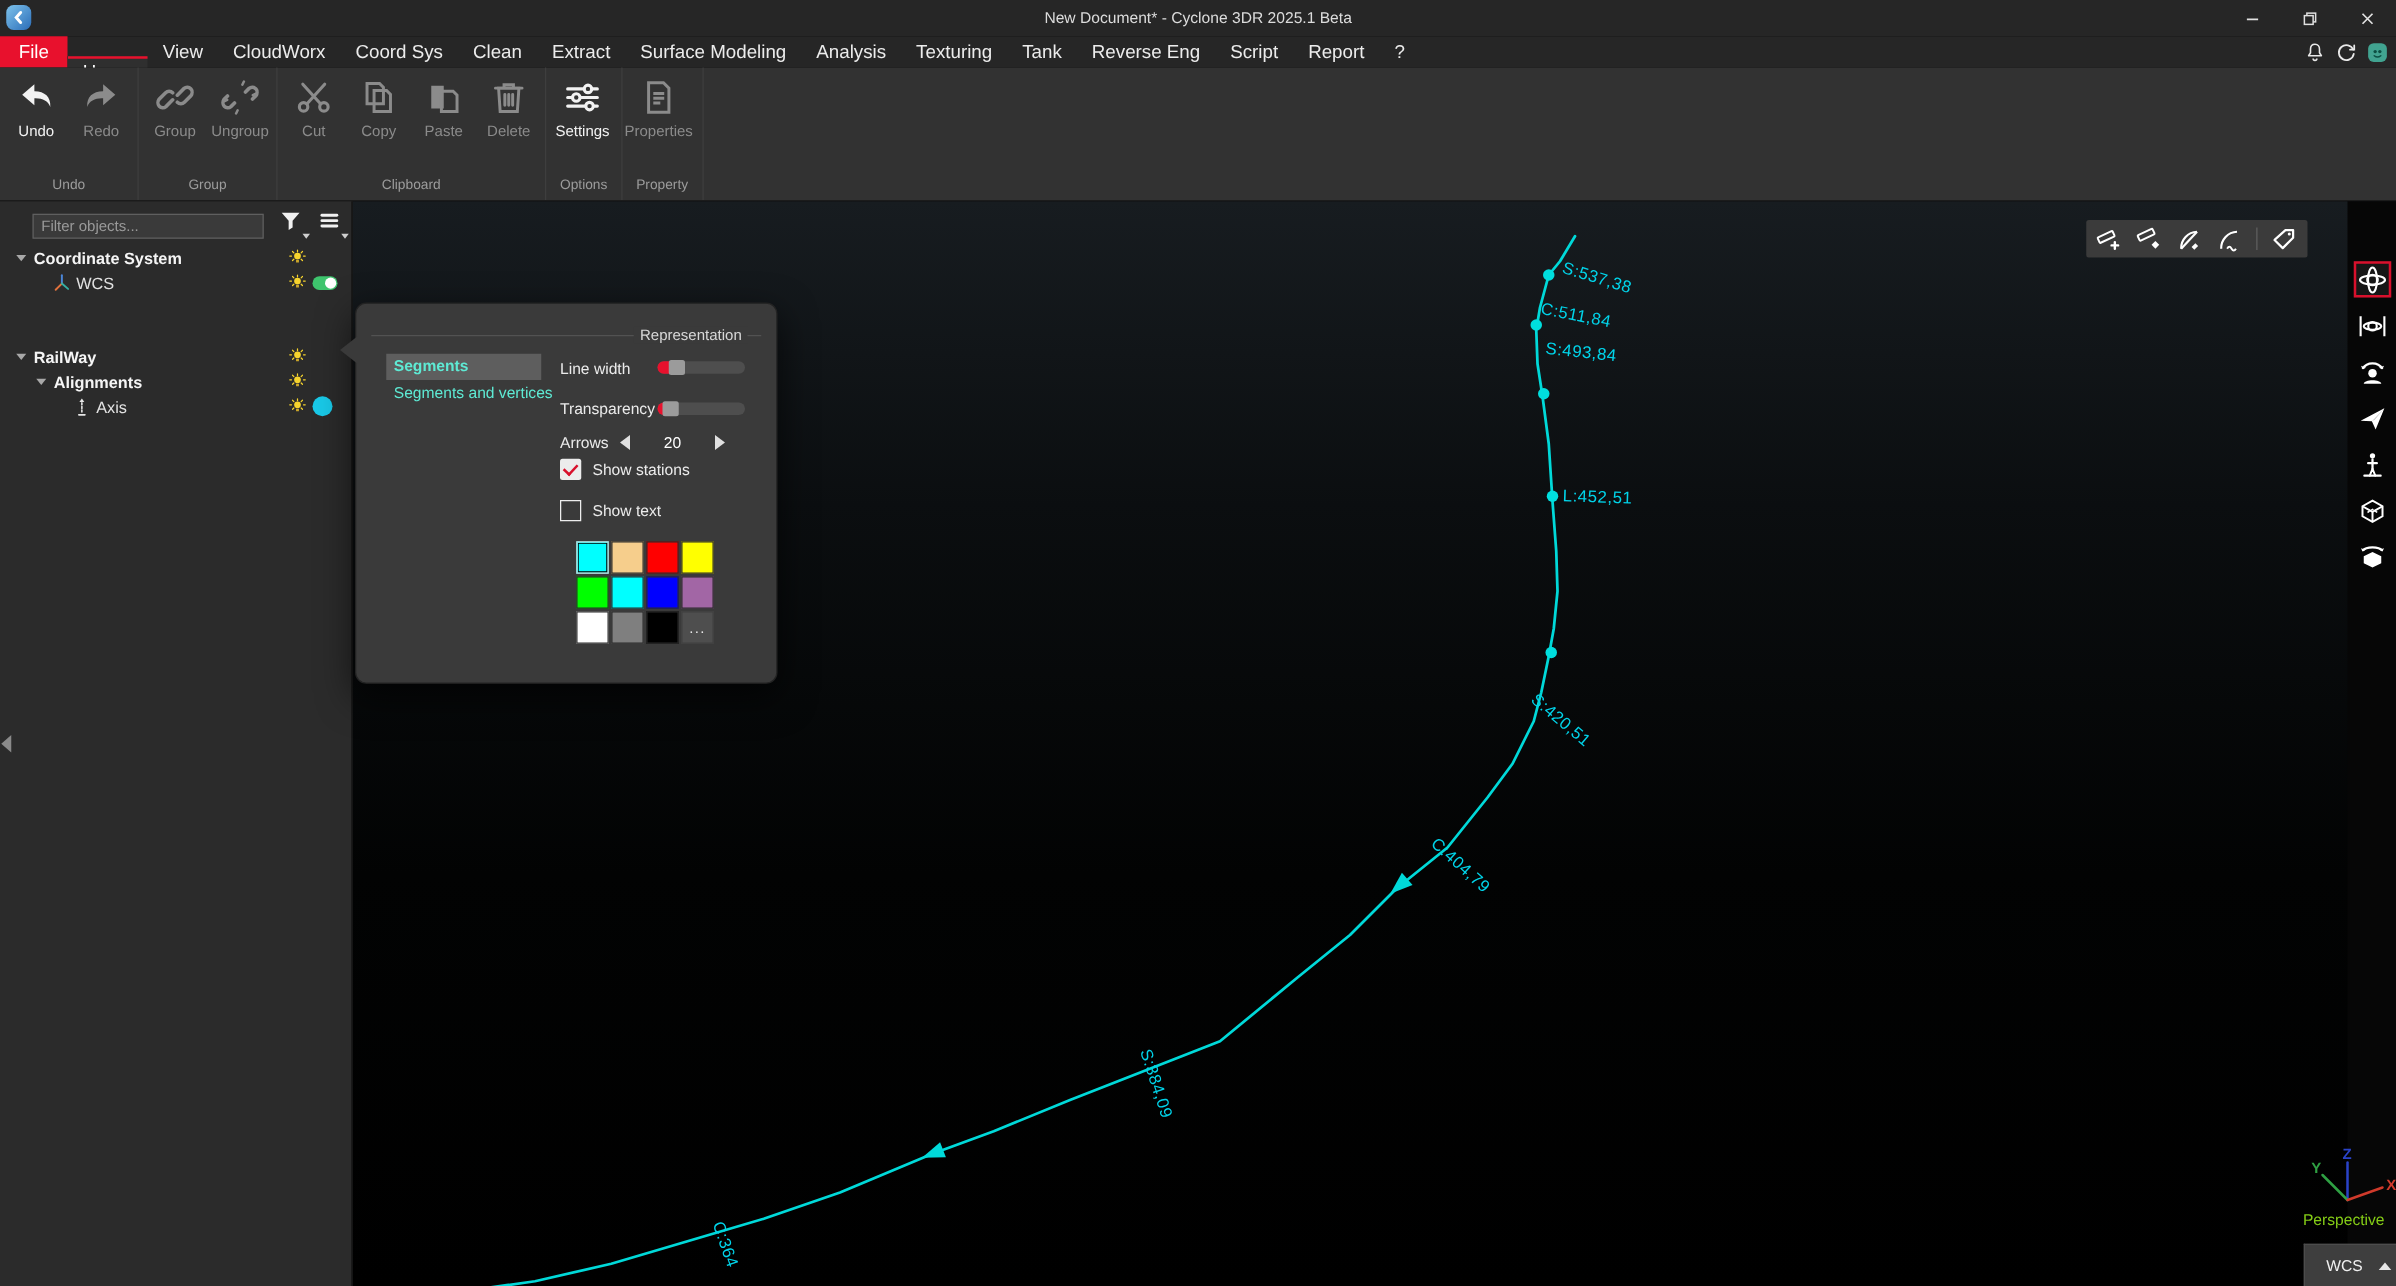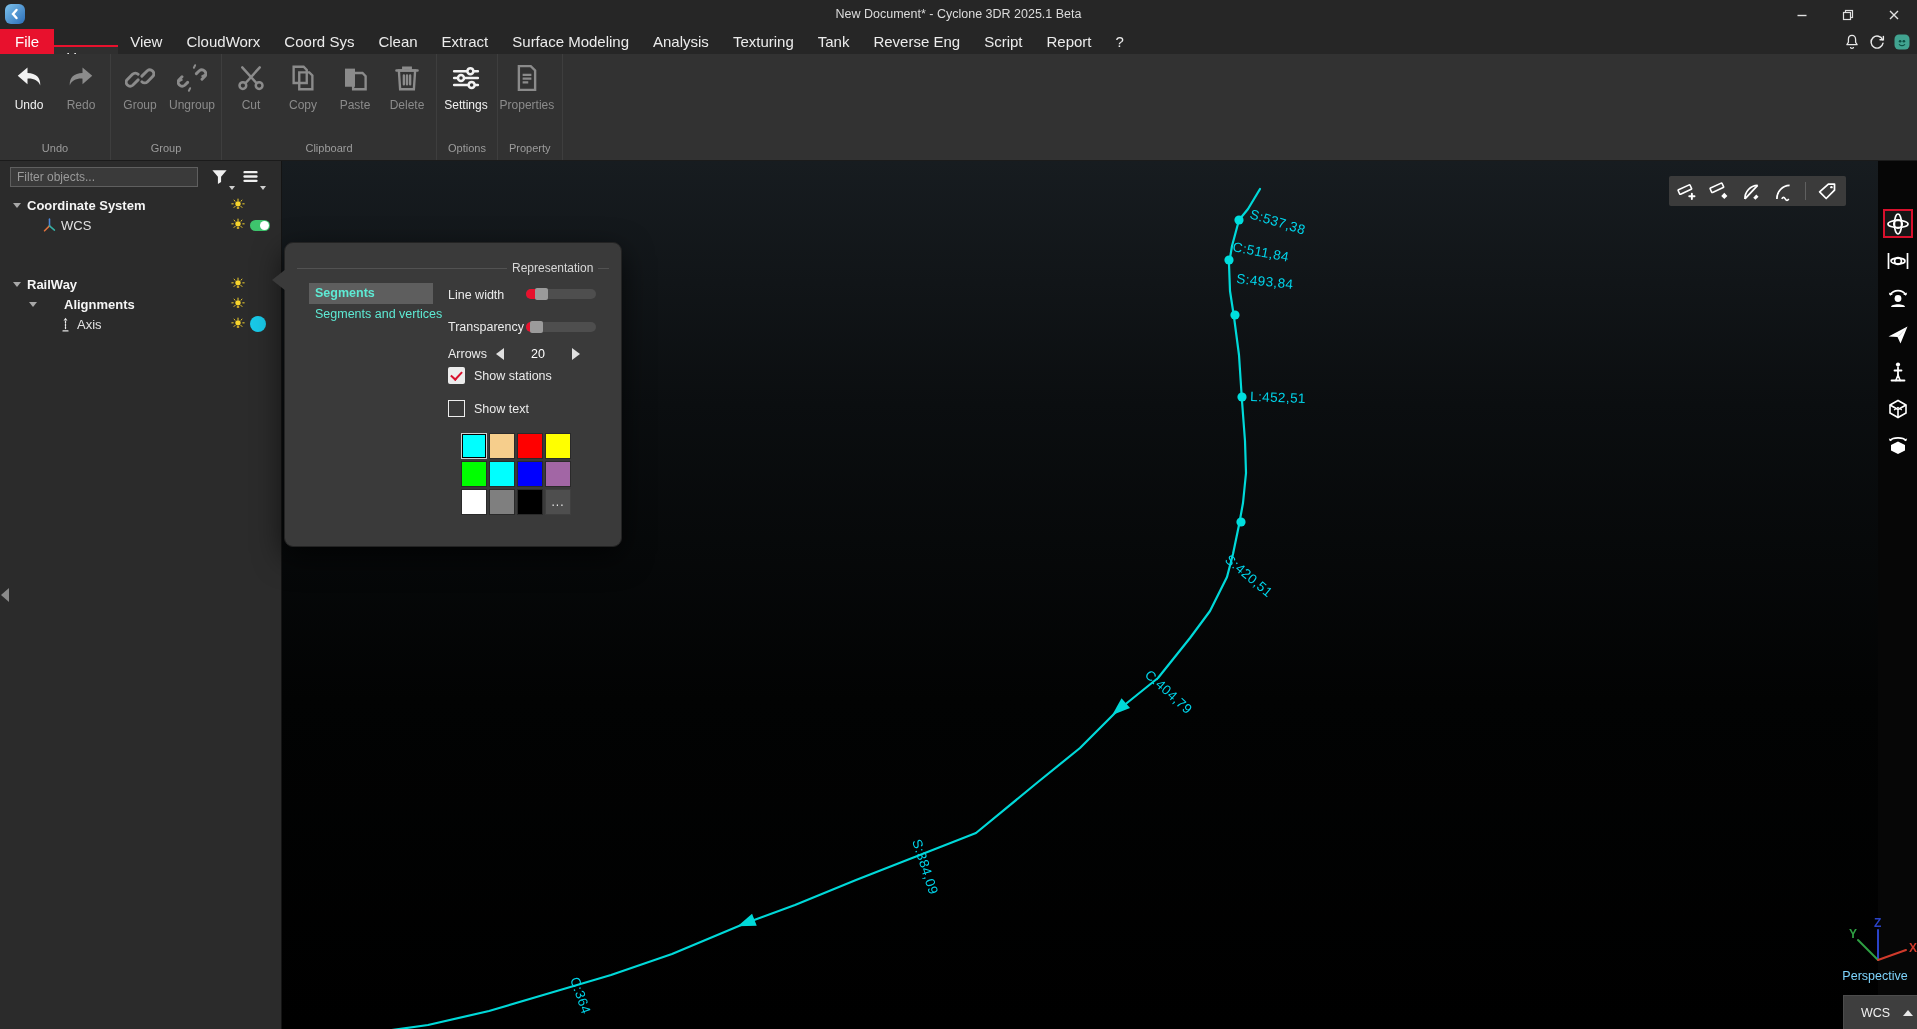--- a/index.html
+++ b/index.html
@@ -31,21 +31,21 @@
   .rbtns{flex:1;display:flex;align-items:flex-start;padding-top:9px;}
   .rbtn{width:52px;display:flex;flex-direction:column;align-items:center;gap:5px;color:#f2f2f2;}
   .rbtn .icon svg{width:30px;height:30px;}
   .rbtn-label{font-size:12px;}
   .rbtn.disabled{color:#8b8b8b;}
   .rgroup-label{text-align:center;font-size:11px;color:#9c9c9c;padding:2px 8px 6px;}
 
   
   .tree-panel{position:absolute;top:161px;left:0;width:282px;bottom:0;background:#2b2b2b;
               border-right:1px solid #141414;box-sizing:border-box;}
-  .filter-bar{display:flex;align-items:flex-start;padding:6px 8px 5px 10px;gap:12px;}
+  .filter-bar{display:flex;align-items:flex-end;padding:6px 8px 5px 10px;gap:12px;margin-left:16px;}
   .filter-input{width:188px;height:20px;background:#3a3a3a;border:1px solid #5f5f5f;color:#cfcfcf;
                 font-size:12px;padding:0 6px;box-sizing:border-box;font-family:"Liberation Sans",sans-serif;}
   .filter-input::placeholder{color:#9a9a9a;}
   .tool-ic{position:relative;}
   .tool-ic svg{width:19px;height:19px;}
   .tool-caret{position:absolute;right:-6px;bottom:0;width:0;height:0;
               border-left:3px solid transparent;border-right:3px solid transparent;border-top:4px solid #cfcfcf;}
   .trow{position:relative;height:20px;display:flex;align-items:center;font-size:13px;color:#e2e2e2;}
   .trow.bold{font-weight:bold;color:#f5f5f5;}
   .expander{width:14px;display:flex;align-items:center;}
@@ -69,21 +69,21 @@
   .measure-toolbar .icon svg{width:21px;height:21px;}
   .vsep{width:1px;height:18px;background:#606060;}
 
   .nav-sidebar{position:absolute;right:0;top:161px;width:39px;bottom:0;background:#060606;
                display:flex;flex-direction:column;align-items:center;padding-top:48px;gap:8px;box-sizing:border-box;}
   .nav-btn{width:30px;height:29px;display:flex;align-items:center;justify-content:center;box-sizing:border-box;}
   .nav-btn svg{width:24px;height:24px;}
   .nav-btn.active{border:2px solid #d8102c;background:#161616;}
 
   .corner-axis{position:absolute;left:1838px;top:916px;}
-  .view-label{position:absolute;left:1836px;top:969px;width:78px;text-align:center;font-size:12.5px;color:#7dd3fc;}
+  .view-label{position:absolute;left:1836px;top:969px;width:78px;text-align:center;font-size:12.5px;color:#84cc16;}
   .cs-btn{position:absolute;left:1843px;top:995px;width:74px;height:34px;background:#3e3e3e;
           display:flex;align-items:center;box-sizing:border-box;border-top:1px solid #4c4c4c;border-left:1px solid #4c4c4c;}
   .cs-btn-label{margin-left:17px;font-size:12.5px;color:#f0f0f0;}
   .up-arrow{margin-left:13px;width:0;height:0;border-left:5px solid transparent;border-right:5px solid transparent;
             border-bottom:6px solid #e8e8e8;}
 
   
   .dialog{position:absolute;left:284px;top:242px;width:338px;height:305px;background:#3a3a3a;
           border:1px solid #232323;border-radius:9px;box-shadow:0 10px 30px rgba(0,0,0,.65);box-sizing:border-box;}
   .dialog-pointer{position:absolute;left:-13px;top:26px;width:0;height:0;
@@ -505,21 +505,21 @@
             <svg viewBox="0 0 24 24">
               <g stroke="#f6d32d" stroke-width="1.7" stroke-linecap="round">
                 <path d="M12 1.8v2.6M3.8 10H1.4M22.6 10h-2.4M5.2 3.8 7 5.6M18.8 3.8 17 5.6M5.2 16.2 7 14.4M18.8 16.2 17 14.4"></path>
               </g>
               <circle cx="12" cy="10" r="4.6" fill="#f6d32d"></circle>
               <path d="M10 15.5h4v3.2h-4z" fill="#caa62a"></path>
             </svg>
           </span>
         </span>
       </div>
-      <div class="trow bold" style="padding-left: 29px; gap: 21px;">
+      <div class="trow bold" style="padding-left: 29px;">
         <span class="expander"></span>
         <span>Alignments</span>
         <span class="row-right">
           <span class="icon ">
             <svg viewBox="0 0 24 24">
               <g stroke="#f6d32d" stroke-width="1.7" stroke-linecap="round">
                 <path d="M12 1.8v2.6M3.8 10H1.4M22.6 10h-2.4M5.2 3.8 7 5.6M18.8 3.8 17 5.6M5.2 16.2 7 14.4M18.8 16.2 17 14.4"></path>
               </g>
               <circle cx="12" cy="10" r="4.6" fill="#f6d32d"></circle>
               <path d="M10 15.5h4v3.2h-4z" fill="#caa62a"></path>

